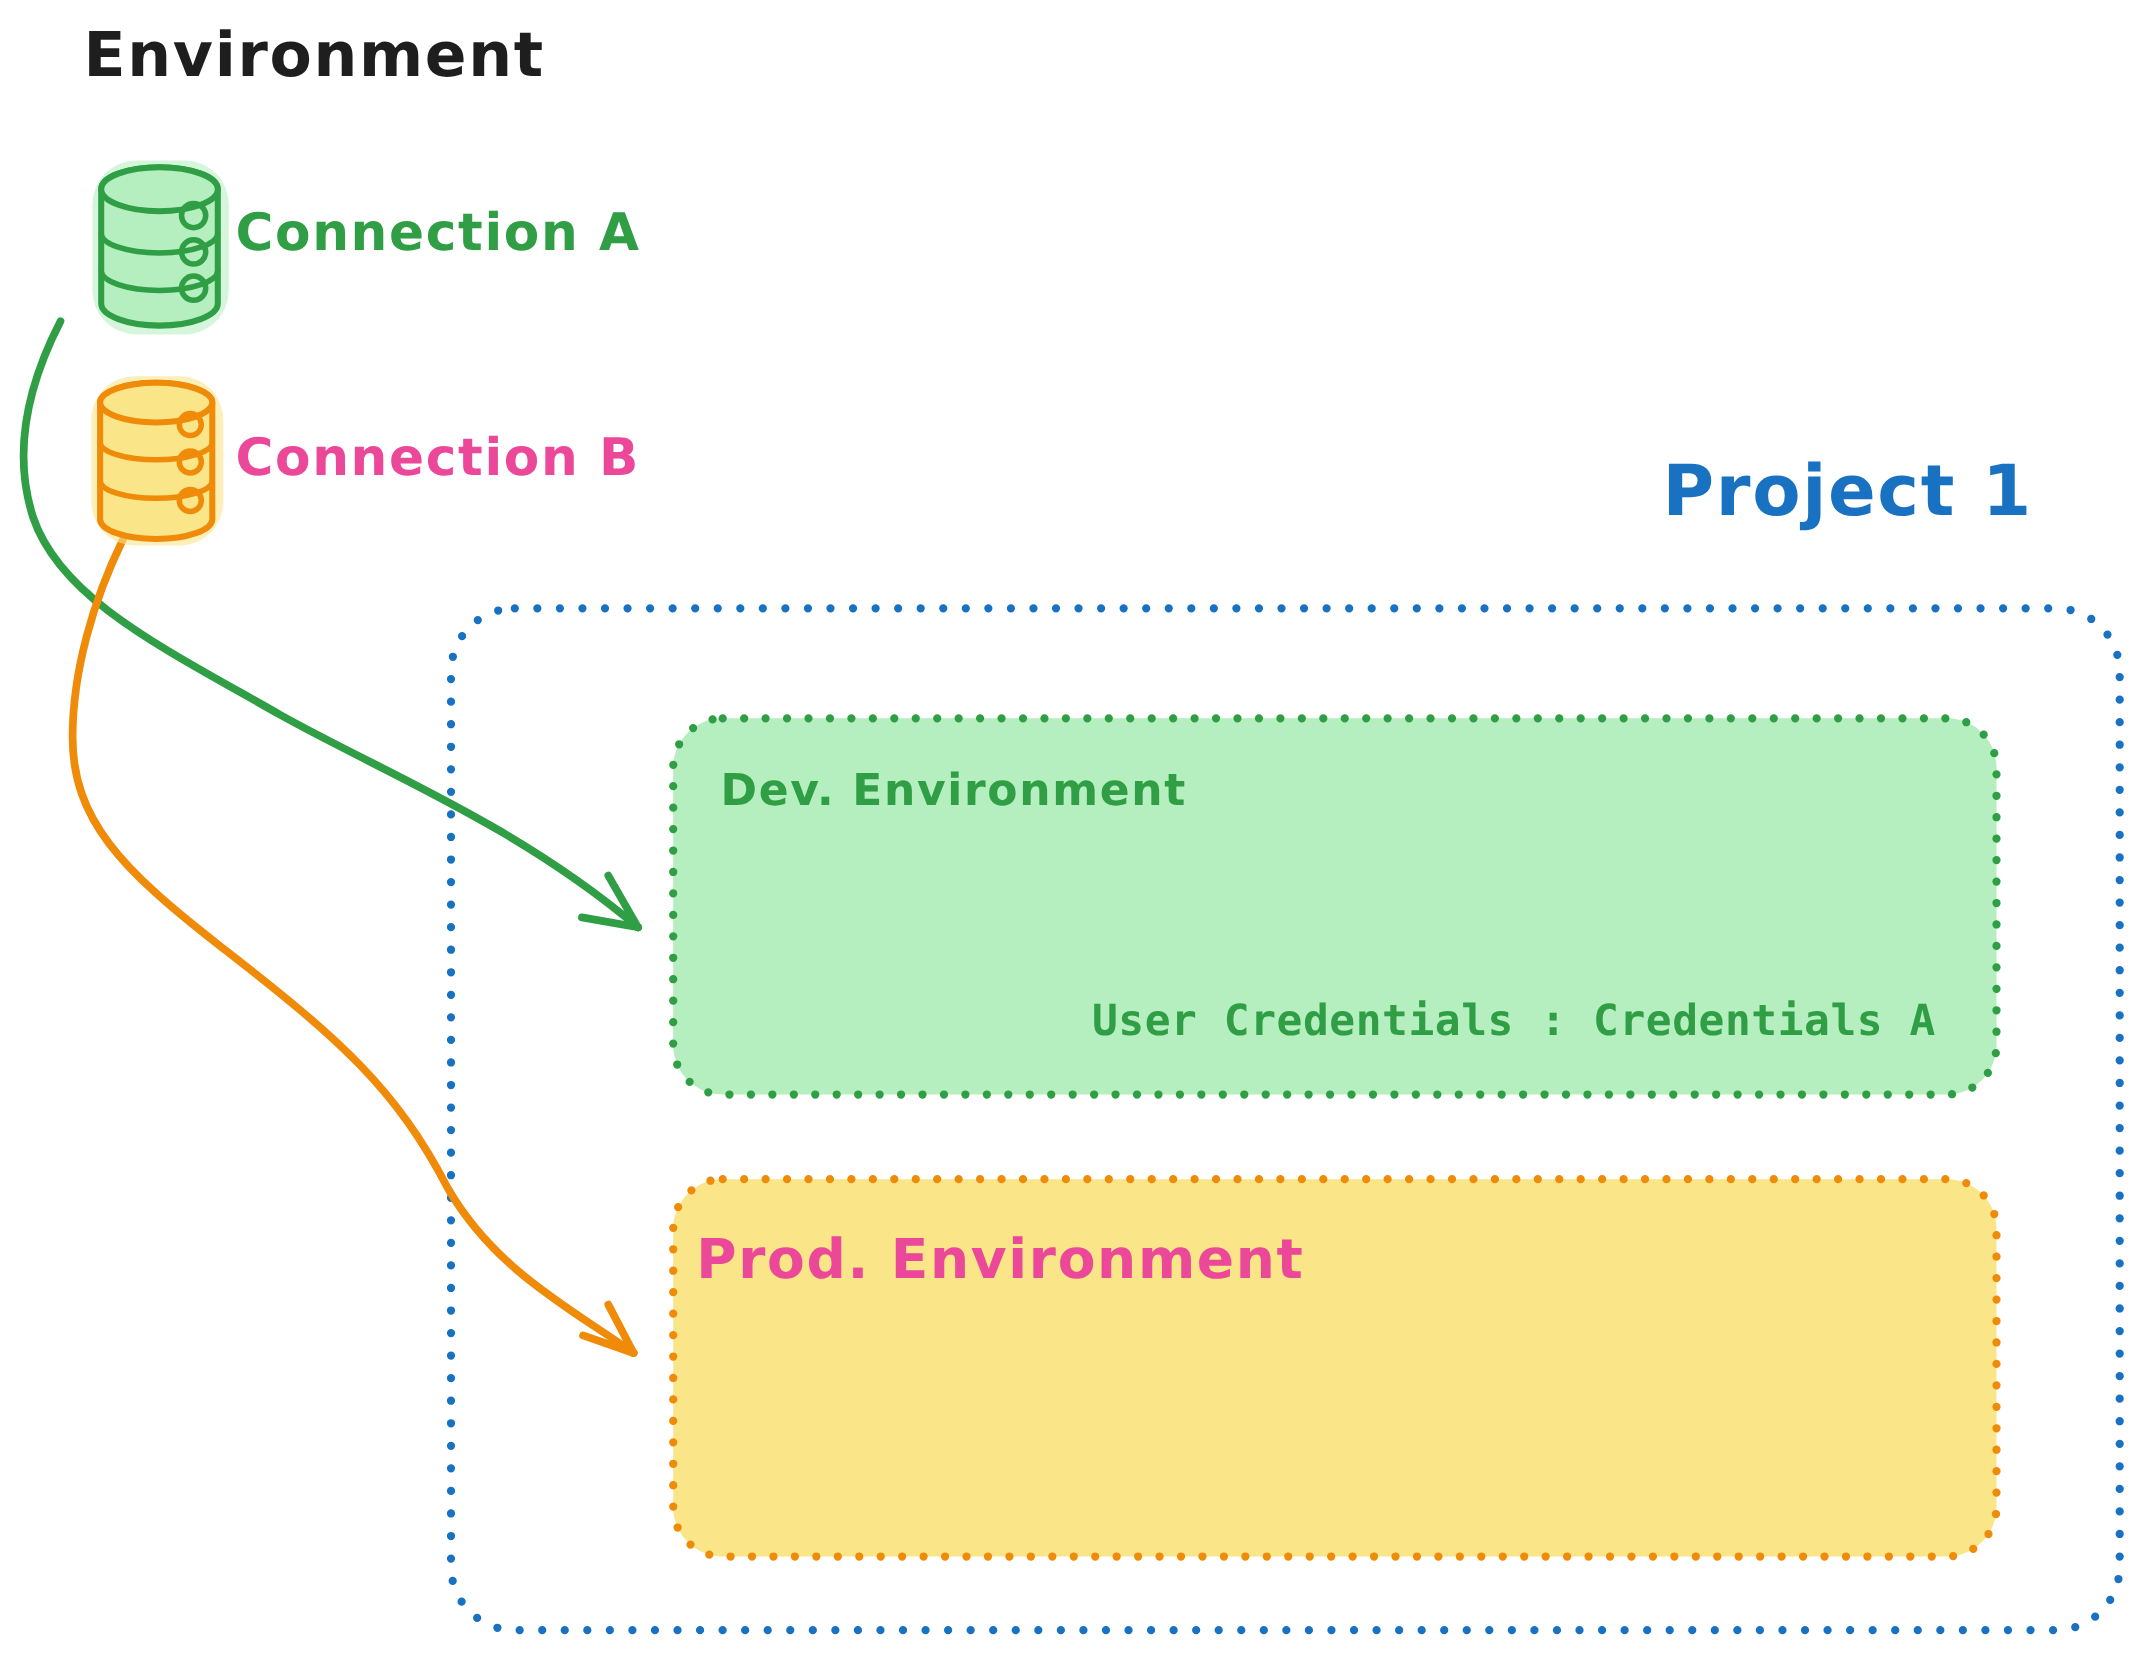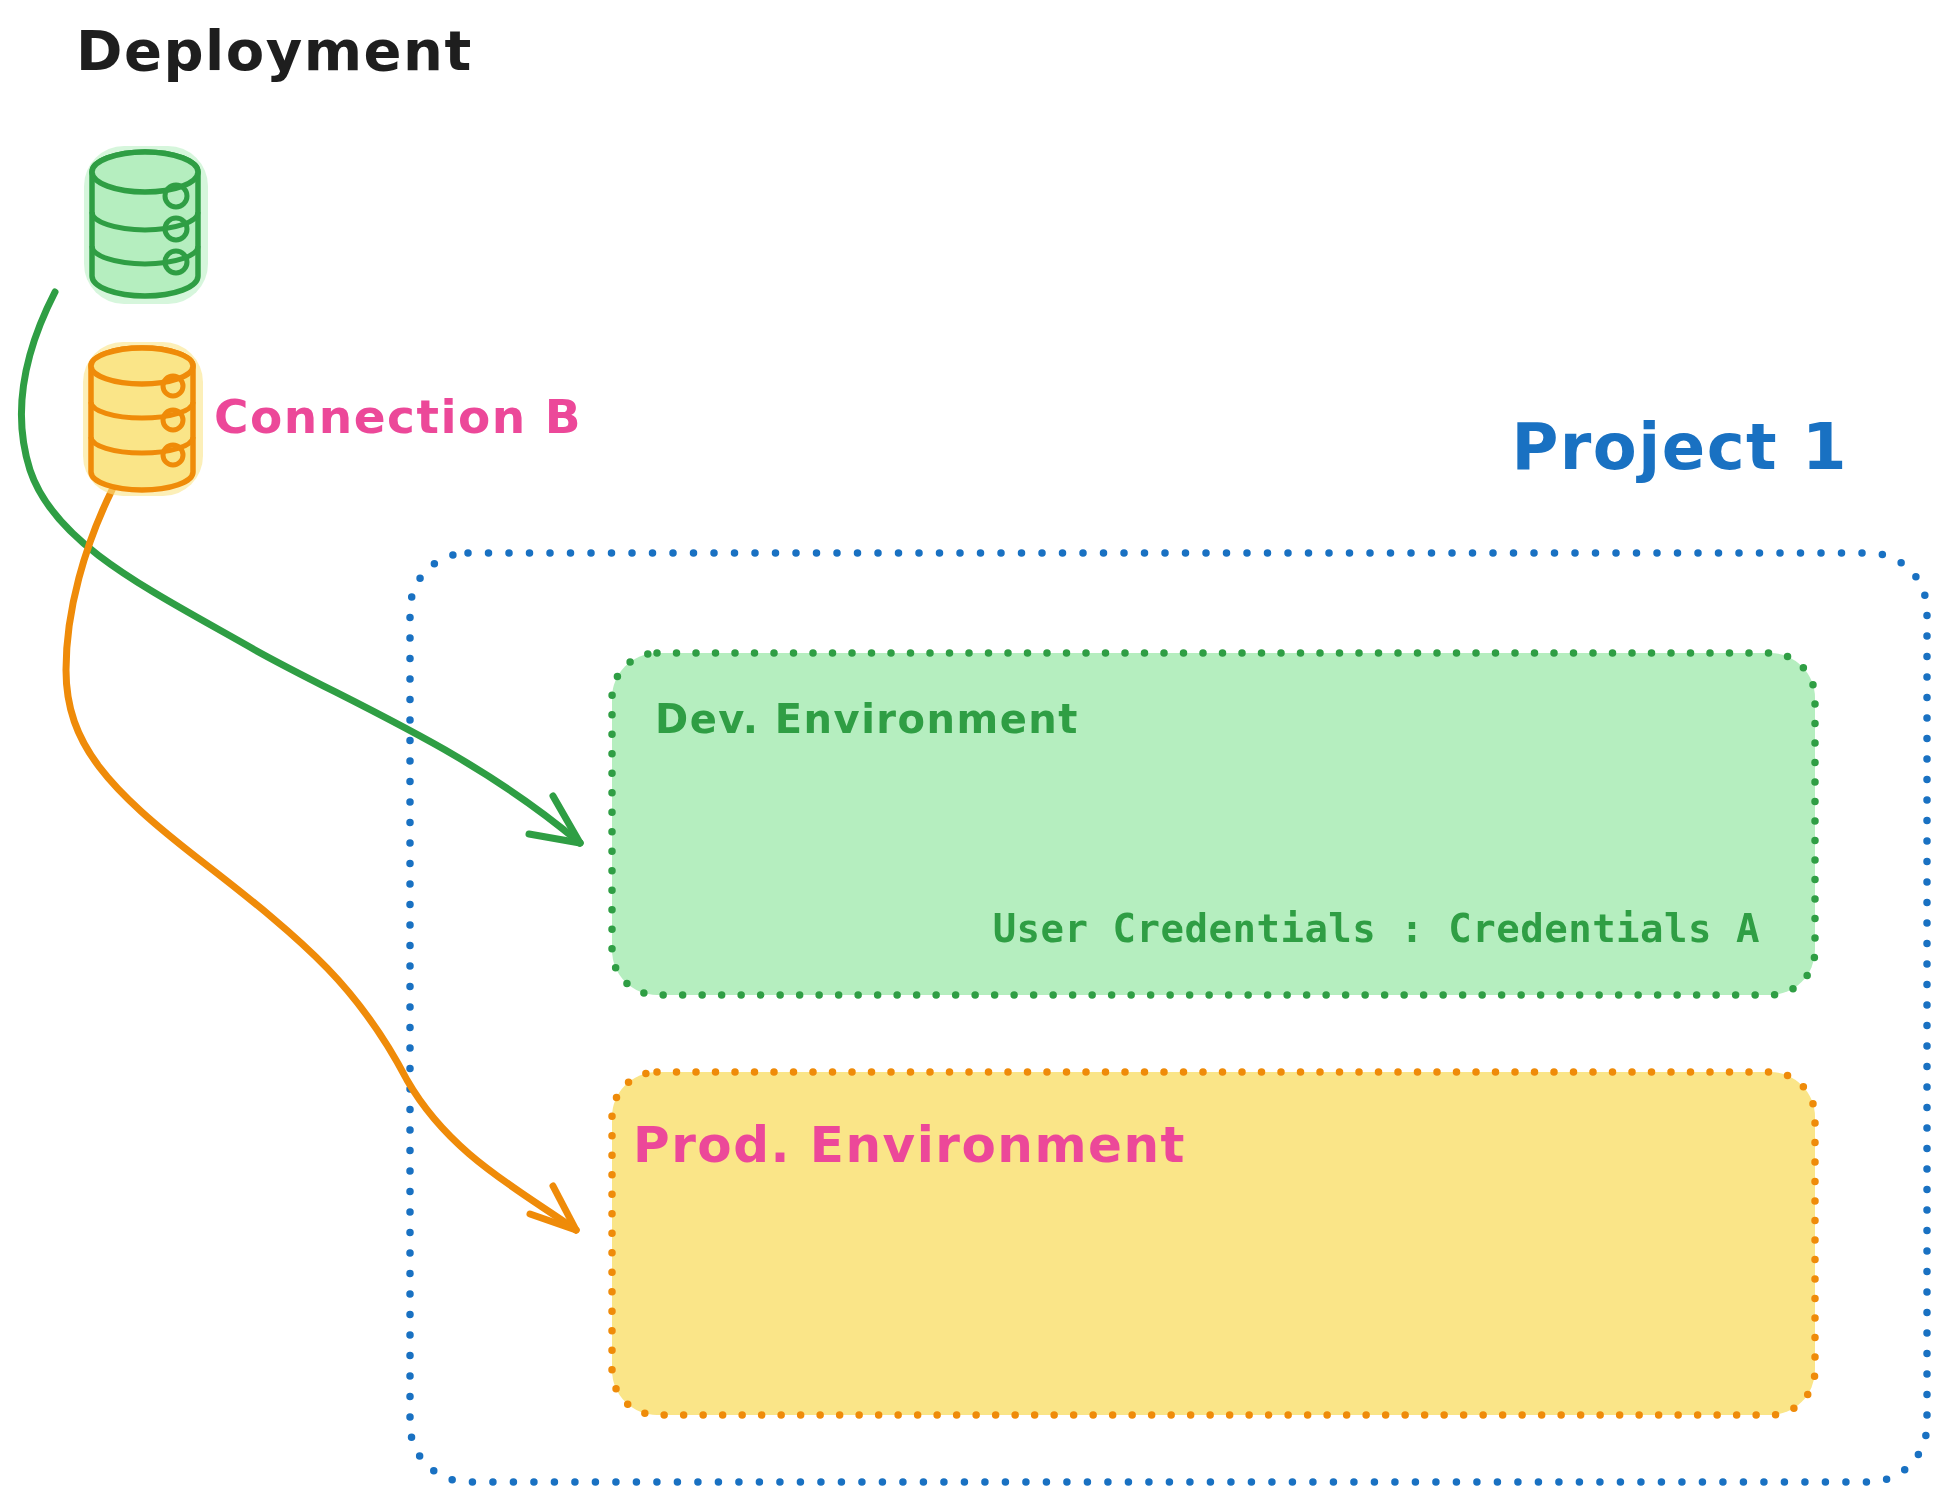--- a/index.html
+++ b/index.html
@@ -64,22 +64,23 @@
       <path d="M 91 366 a 51 18 0 0 1 102 0 v 106 a 51 18 0 0 1 -102 0 z" fill="#fae588" stroke="#ef8b09" stroke-width="5.5" stroke-linejoin="round"></path>
       <ellipse cx="142" cy="366" rx="51" ry="18" fill="#fae588" stroke="#ef8b09" stroke-width="5.5"></ellipse>
       <path d="M 91 402 a 51 16 0 0 0 102 0" fill="none" stroke="#ef8b09" stroke-width="5"></path>
       <path d="M 91 437 a 51 16 0 0 0 102 0" fill="none" stroke="#ef8b09" stroke-width="5"></path>
       <circle cx="173" cy="386" r="10" fill="none" stroke="#ef8b09" stroke-width="5"></circle>
       <circle cx="173" cy="420" r="10" fill="none" stroke="#ef8b09" stroke-width="5"></circle>
       <circle cx="173" cy="455" r="10" fill="none" stroke="#ef8b09" stroke-width="5"></circle>
     </g>
   </svg>
 
-  <div class="lbl hand title">Deployment</div>
+  <div class="lbl hand title">Environment</div>
 
+  <div class="lbl hand connA">Connection A</div>
 
   <div class="lbl hand connB">Connection B</div>
 
   <div class="lbl hand projTitle">Project 1</div>
 
   <div class="lbl hand envTitleDev">Dev. Environment</div>
 
   <div class="lbl cred credA">User Credentials : Credentials A</div>
 
   <div class="lbl hand envTitleProd">Prod. Environment</div>

